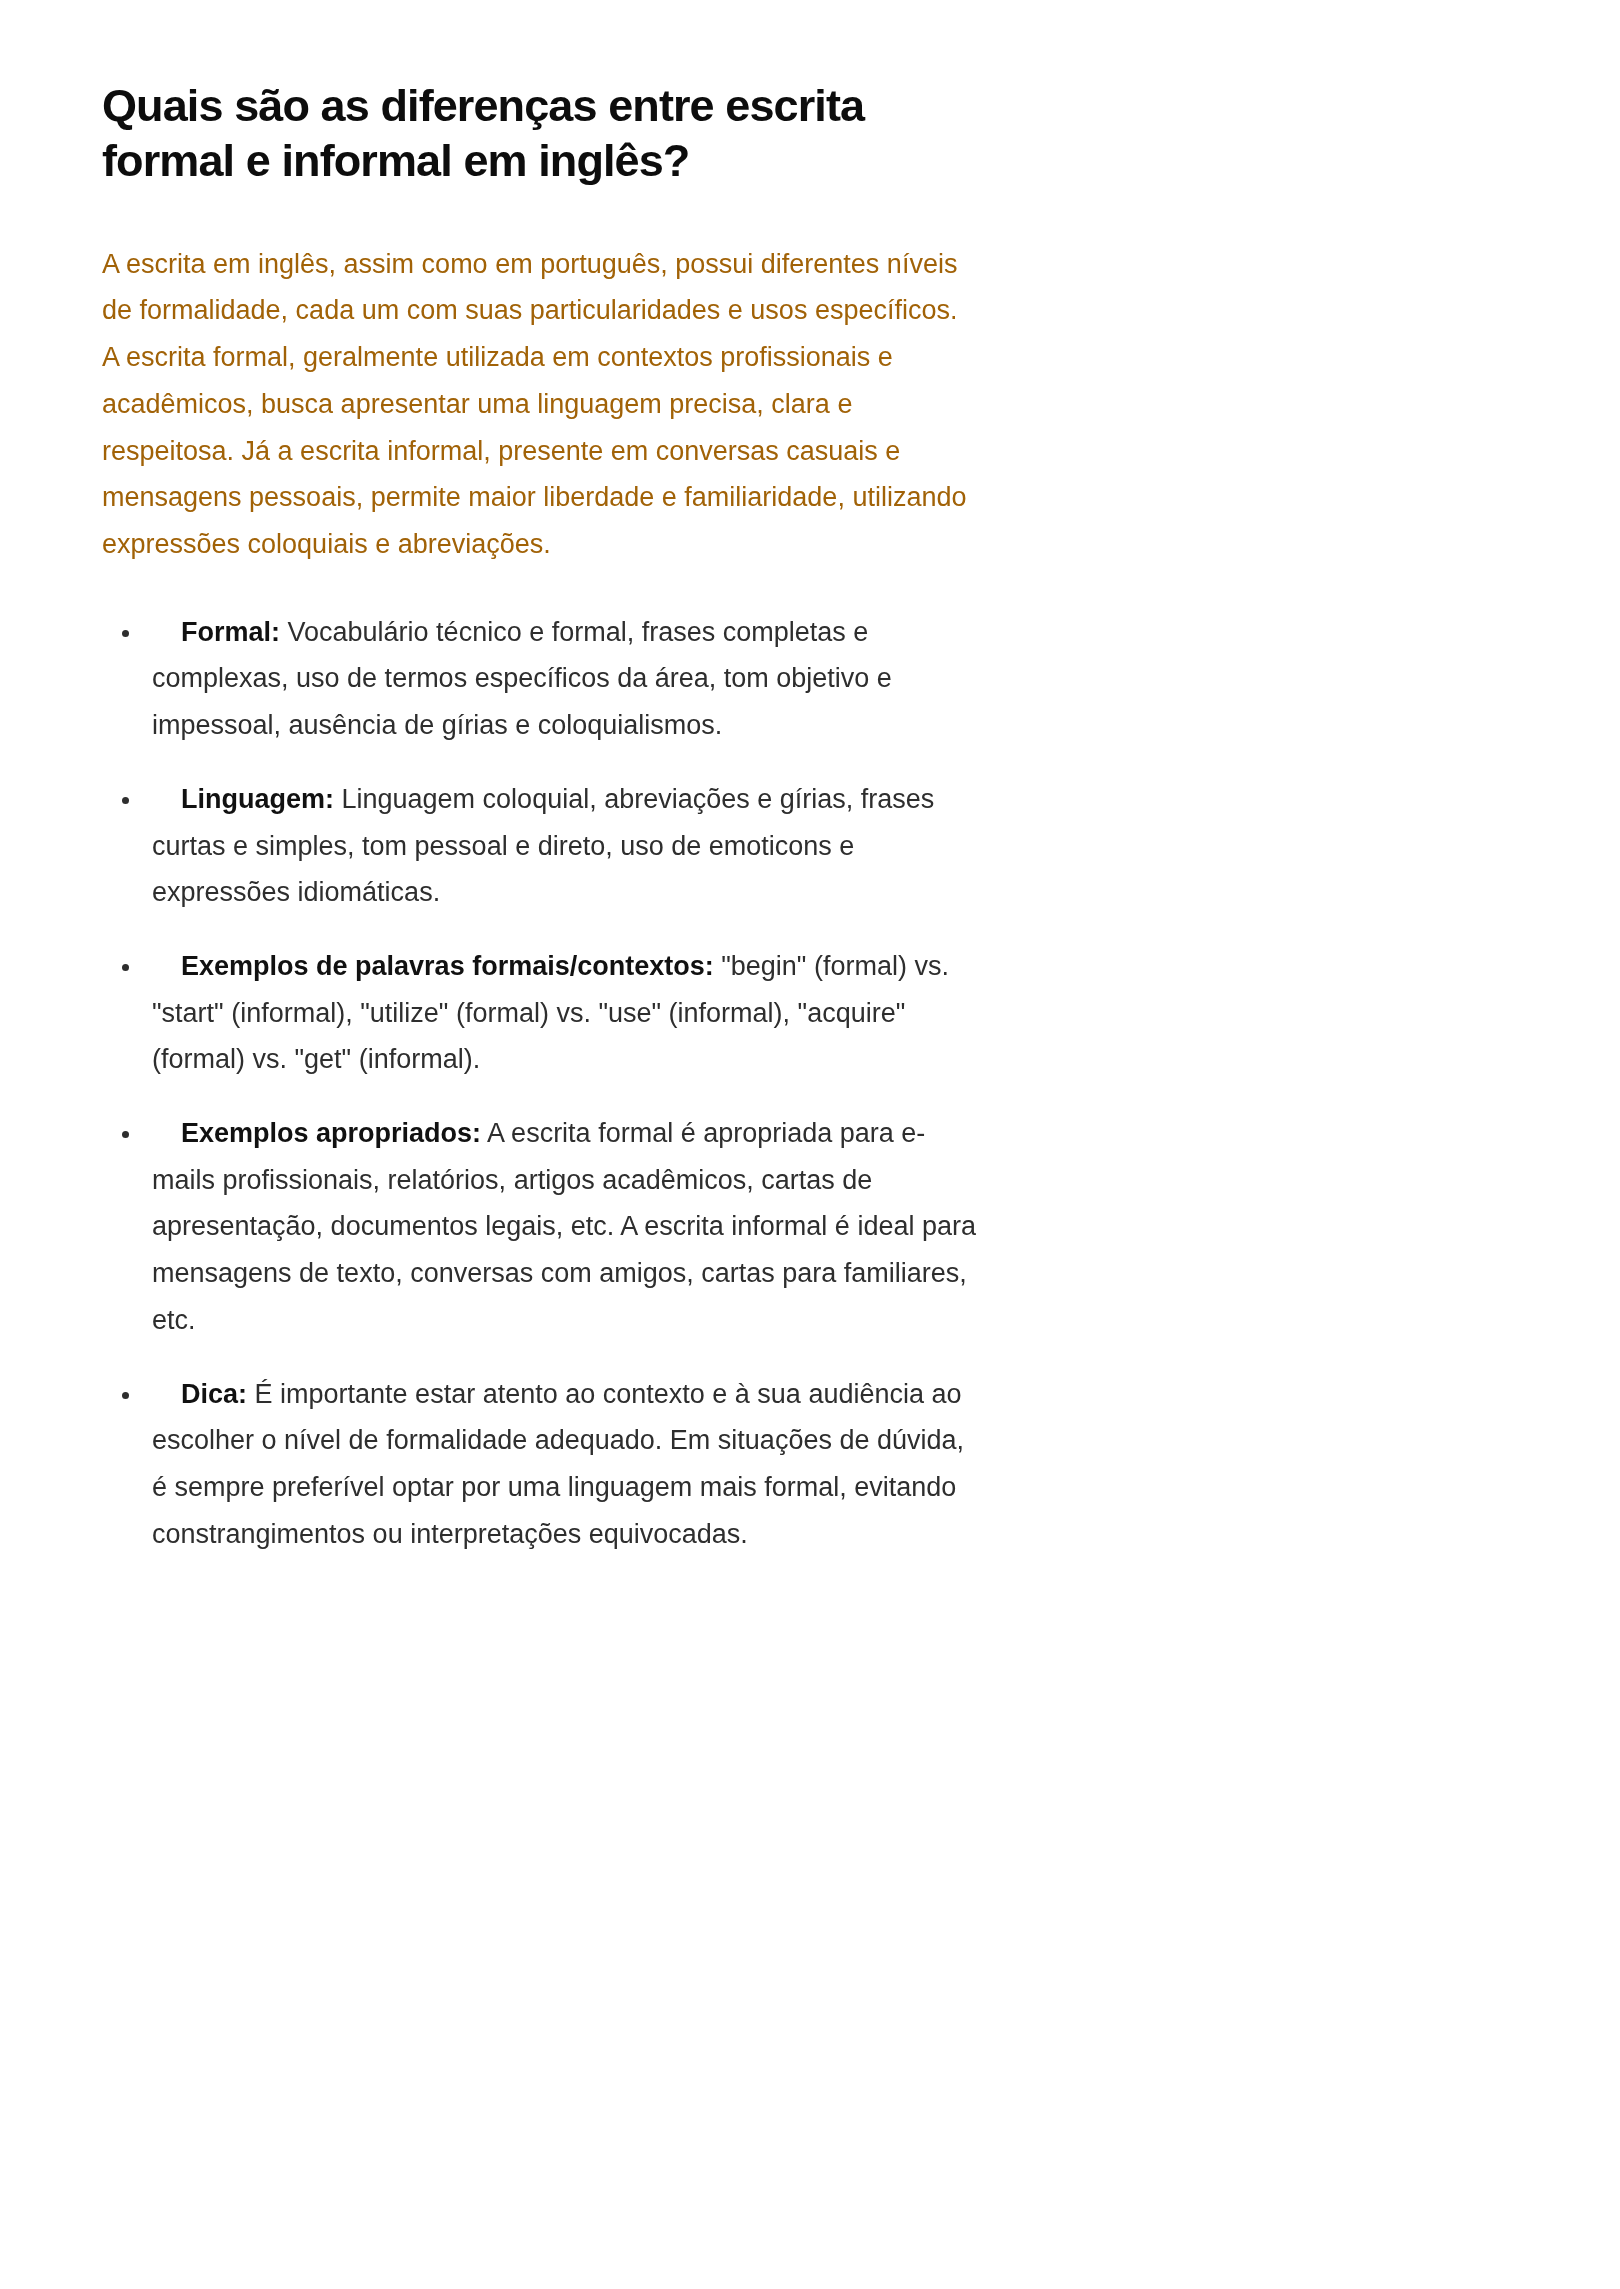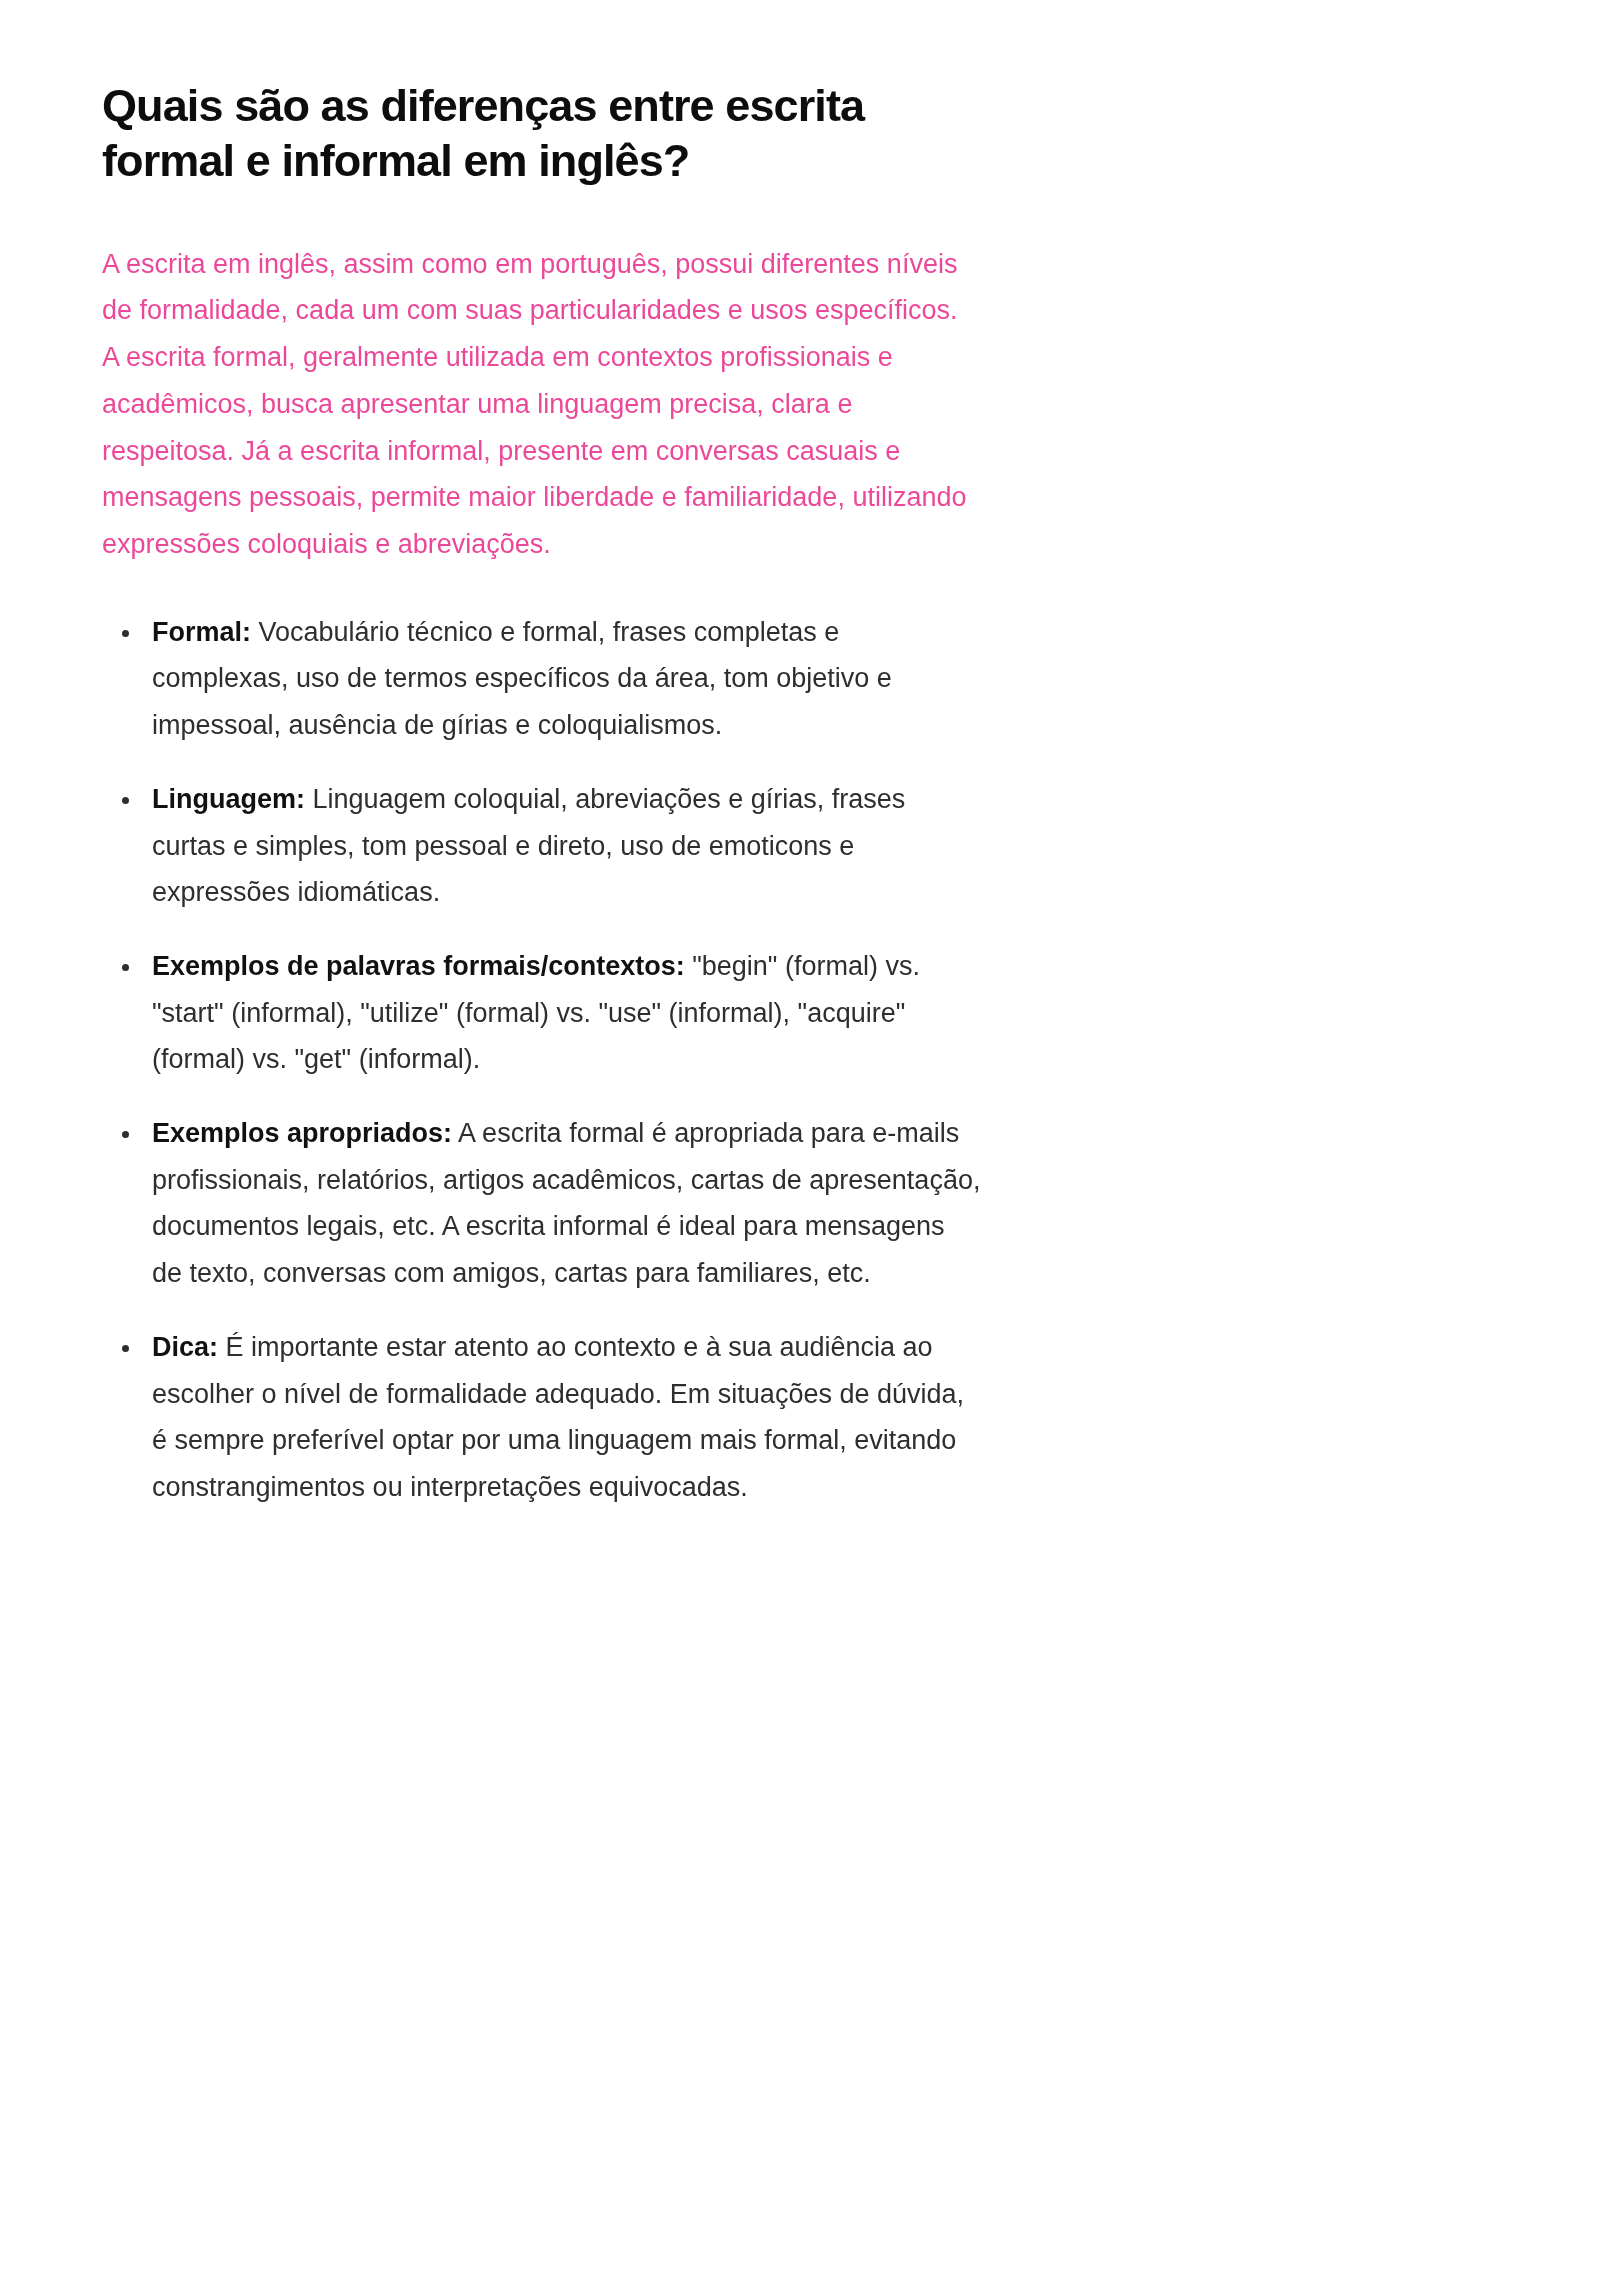--- a/index.html
+++ b/index.html
@@ -25,21 +25,21 @@
     line-height: 1.22;
     font-weight: 800;
     letter-spacing: -0.9px;
     color: #0d0d0d;
     max-width: 882px;
   }
   p.intro {
     margin: 0 0 41px 0;
     font-size: 27px;
     line-height: 1.73;
-    color: #ec4899;
+    color: #a16207;
     max-width: 869px;
   }
   ul.bullet-list {
     margin: 0;
     padding: 0 0 0 41px;
     list-style: disc outside;
     max-width: 851px;
   }
   ul.bullet-list li {
     margin: 0 0 27px 0;
@@ -48,20 +48,21 @@
     line-height: 1.73;
     color: #2e2e2e;
   }
   ul.bullet-list li::marker {
     color: #2e2e2e;
     font-size: 23.4px;
   }
   .bullet-label {
     font-weight: 700;
     color: #111111;
+    margin-left: 29px;
   }
 </style>
 </head>
 <body>
 
 <div class="page">
 
   <h1 class="page-title">Quais são as diferenças entre escrita formal e informal em inglês?</h1>
 
   <p class="intro">A escrita em inglês, assim como em português, possui diferentes níveis de formalidade, cada um com suas particularidades e usos específicos. A escrita formal, geralmente utilizada em contextos profissionais e acadêmicos, busca apresentar uma linguagem precisa, clara e respeitosa. Já a escrita informal, presente em conversas casuais e mensagens pessoais, permite maior liberdade e familiaridade, utilizando expressões coloquiais e abreviações.</p>

